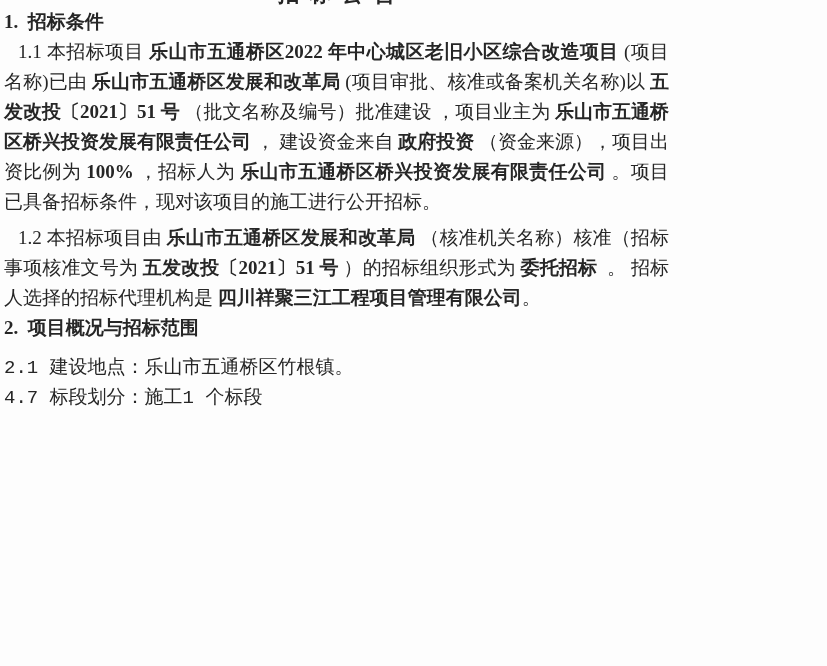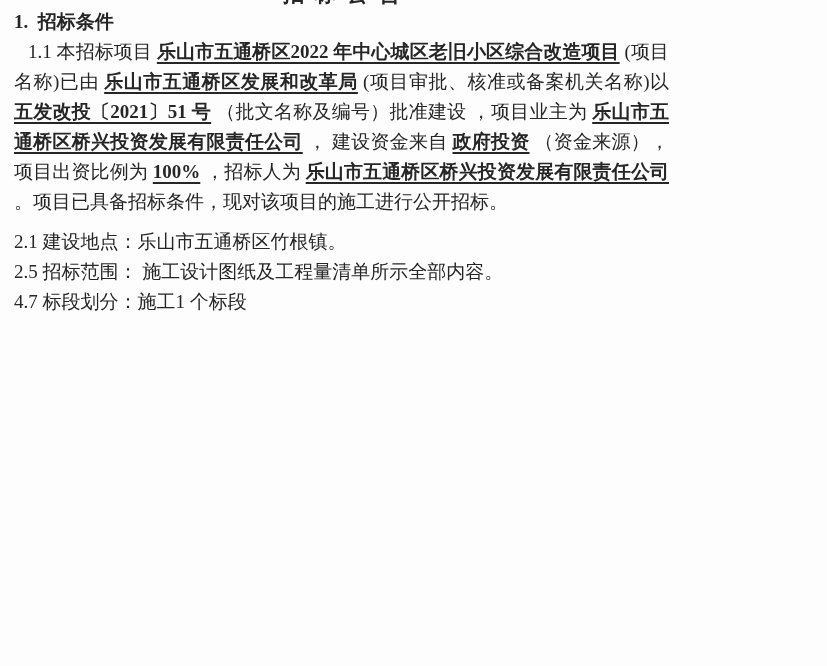--- a/index.html
+++ b/index.html
@@ -11,21 +11,21 @@
     height: 666px;
     overflow: hidden;
     background: #fdfdfd;
     color: #262626;
     font-family: "Liberation Serif", "DejaVu Serif", serif;
   }
   .page {
     width: 679px;
     height: 666px;
     box-sizing: border-box;
-    padding: 0 10px 0 14px;
+    padding: 0 10px 0 4px;
     overflow: hidden;
   }
   .doc-title {
     font-size: 22px;
     font-weight: bold;
     line-height: 26px;
     letter-spacing: 10px;
     text-indent: 10px;
     text-align: center;
     margin: -19px 0 0 0;
@@ -49,41 +49,42 @@
     text-indent: 14px;
   }
   #clause-1-2 {
     margin-top: 6px;
   }
   .sec2 {
     margin-top: 10px;
   }
   .sec2 .para {
     text-align: justify;
+    font-family: Liberation Mono, monospace;
   }
   .em {
     font-weight: bold;
-    text-decoration: underline;
     text-underline-offset: 4px;
     text-decoration-thickness: 1.5px;
     margin-top: 24px;
   }
 </style>
 </head>
 <body>
 
 <div class="page">
 
   <div class="doc-title">招标公告</div>
 
   <div class="heading" id="h1">1.  招标条件</div>
 
   <p class="para indent" id="clause-1-1"><span class="run">1.1 本招标项目 </span><span class="em">乐山市五通桥区2022 年中心城区老旧小区综合改造项目</span><span class="run"> (项目名称)已由 </span><span class="em">乐山市五通桥区发展和改革局</span><span class="run"> (项目审批、核准或备案机关名称)以 </span><span class="em">五发改投〔2021〕51 号</span><span class="run"> （批文名称及编号）批准建设 ，项目业主为 </span><span class="em">乐山市五通桥区桥兴投资发展有限责任公司</span><span class="run"> ， 建设资金来自 </span><span class="em">政府投资</span><span class="run"> （资金来源），项目出资比例为 </span><span class="em">100%</span><span class="run"> ，招标人为 </span><span class="em">乐山市五通桥区桥兴投资发展有限责任公司</span><span class="run"> 。项目已具备招标条件，现对该项目的施工进行公开招标。</span></p>
 
+  <p class="para indent" id="clause-1-2"><span class="run">1.2 本招标项目由 </span><span class="em">乐山市五通桥区发展和改革局</span><span class="run"> （核准机关名称）核准（招标事项核准文号为 </span><span class="em">五发改投〔2021〕51 号</span><span class="run"> ）的招标组织形式为 </span><span class="em">委托招标</span><span class="run">  。 招标人选择的招标代理机构是 </span><span class="em">四川祥聚三江工程项目管理有限公司</span><span class="run">。</span></p>
 
+  <div class="heading" id="h2">2.  项目概况与招标范围</div>
 
   <div class="sec2">
     <p class="para">2.1 建设地点：乐山市五通桥区竹根镇。</p>
-    <p class="para">2.5 招标范围： 施工设计图纸及工程量清单所示全部内容。</p>
     <p class="para">4.7 标段划分：施工1 个标段</p>
   </div>
 
 </div>
 
 </body></html>

